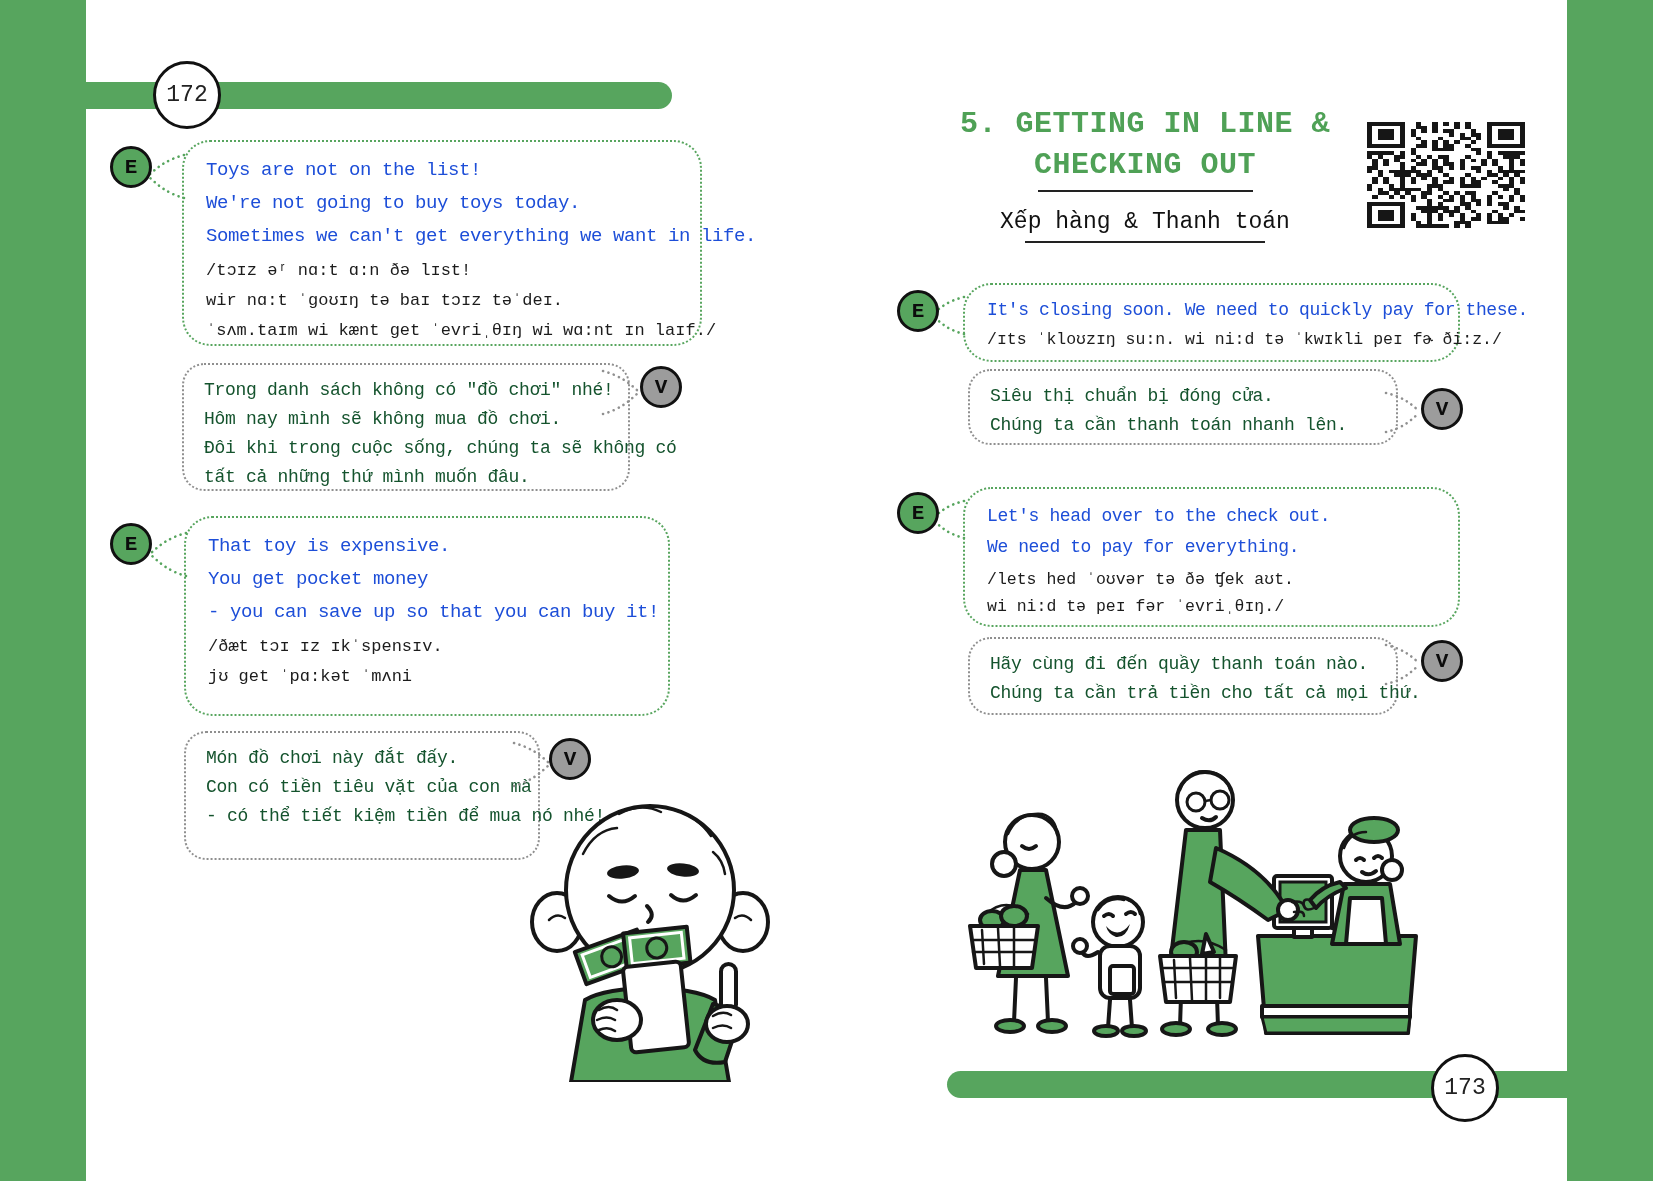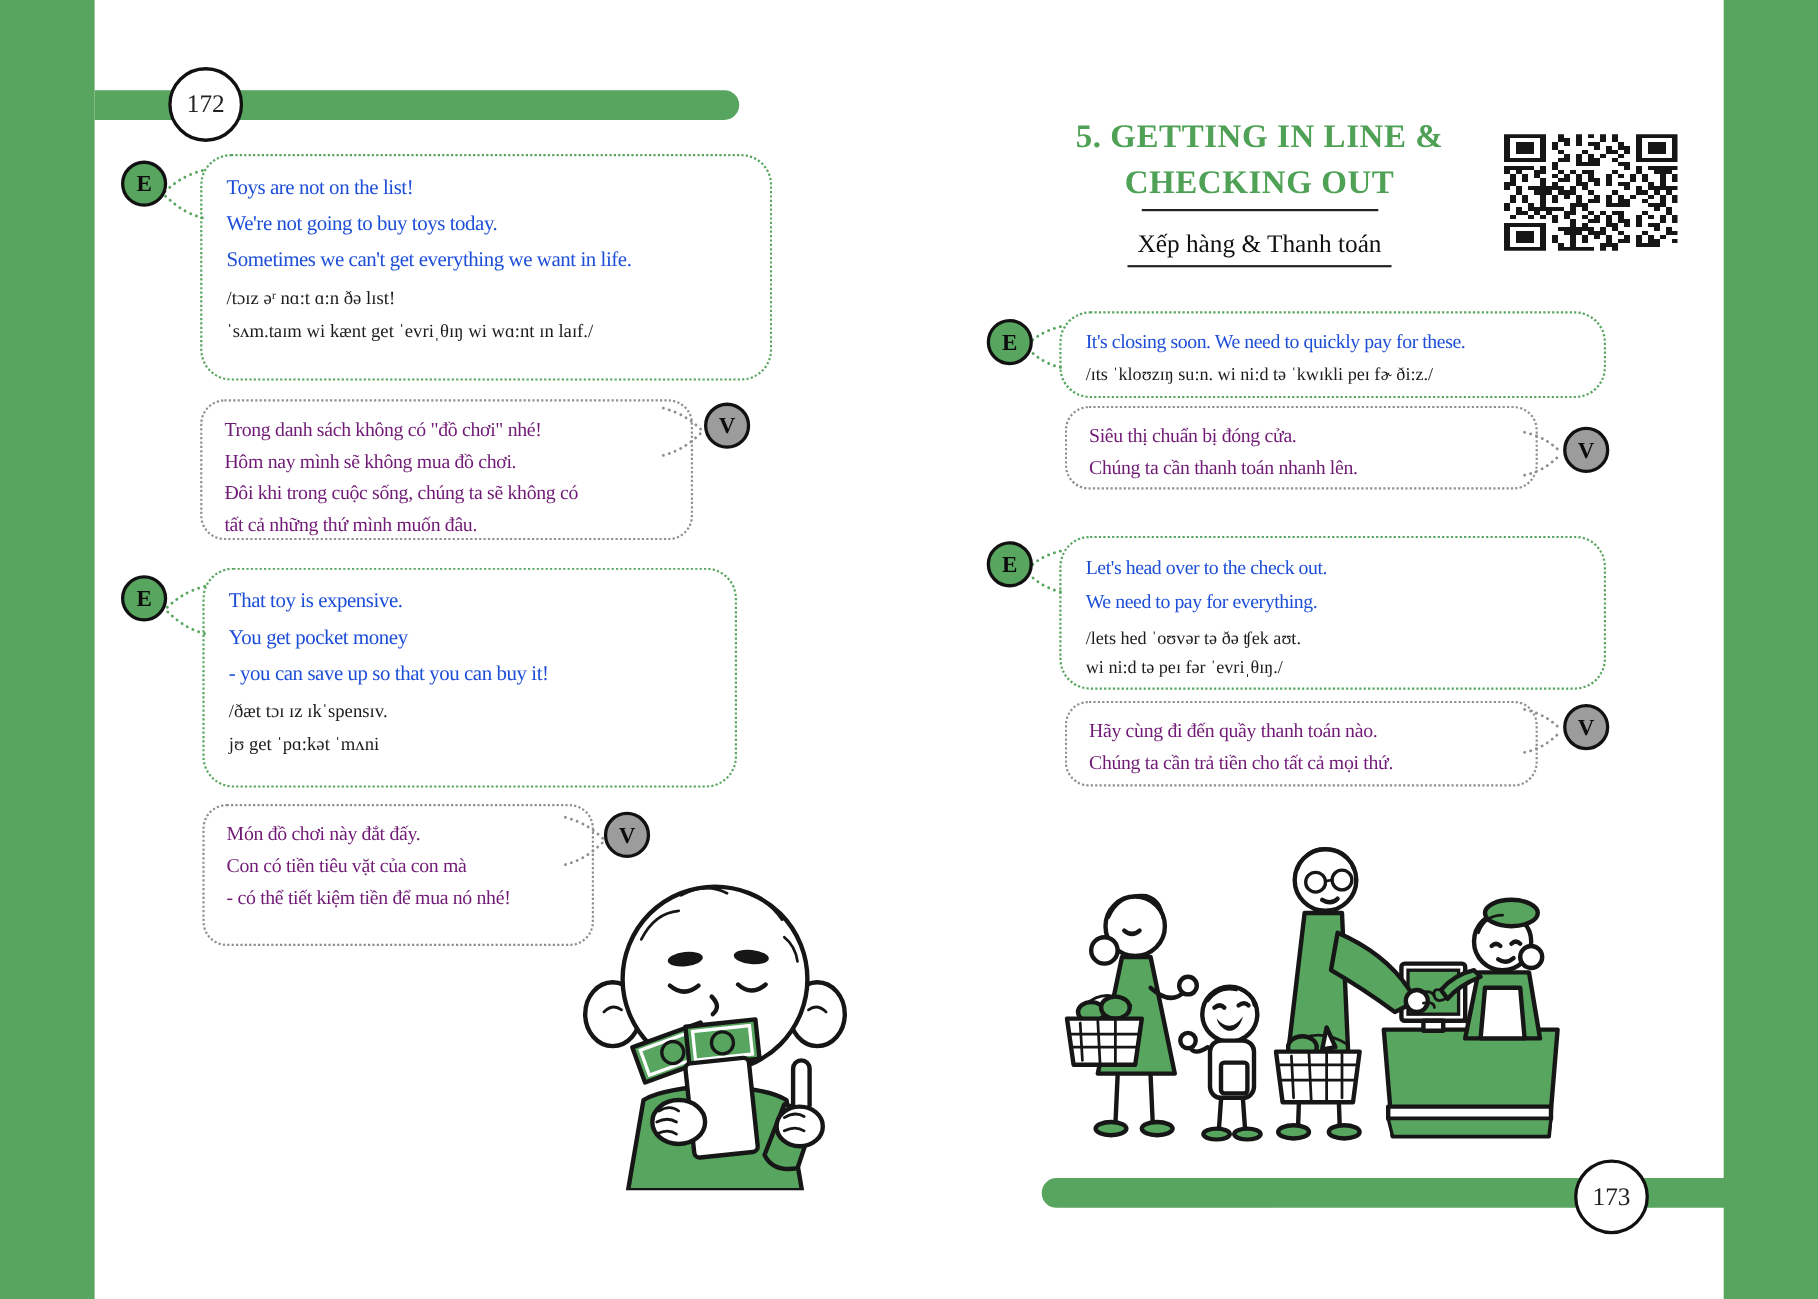--- a/index.html
+++ b/index.html
@@ -1,38 +1,38 @@
 <!DOCTYPE html>
 <html><head>
 <meta charset="utf-8">
 <style>
   html,body{margin:0;padding:0;background:#fff;}
   .canvas{position:relative;width:1653px;height:1181px;background:#fff;overflow:hidden;
-          font-family:Liberation Serif, serif;}
+          font-family:Liberation Mono, monospace;}
   .edge{position:absolute;top:0;width:86px;height:1181px;background:#57a55e;}
   .edge.left{left:0;} .edge.right{left:1567px;}
   .hbar{position:absolute;background:#57a55e;height:27px;}
   .hbar.top{left:86px;top:82px;width:586px;border-radius:0 14px 14px 0;}
   .hbar.bottom{left:947px;top:1071px;width:706px;border-radius:14px 0 0 14px;}
   .pagenum{position:absolute;width:62px;height:62px;border-radius:50%;background:#fff;
            border:3px solid #111;display:flex;align-items:center;justify-content:center;
            font-size:23px;color:#222;z-index:3;}
   .pagenum.p172{left:153px;top:61px;}
   .pagenum.p173{left:1431px;top:1054px;}
   .badge{position:absolute;width:36px;height:36px;border-radius:50%;border:3px solid #111;
          display:flex;align-items:center;justify-content:center;font-weight:bold;font-size:21px;
          color:#0c0c0c;z-index:2;}
   .badge.e{background:#57a55e;}
   .badge.v{background:#9c9c9c;}
   .bubble{position:absolute;background:#fff;box-sizing:border-box;}
   .bubble.green{border:2.5px dotted #57a55e;border-radius:28px;padding:12px 14px 8px 22px;}
   .bubble.gray{border:2.5px dotted #8f8f8f;border-radius:22px;padding:11px 12px 8px 20px;}
   .en-line{color:#1d4ed8;font-size:19px;line-height:33px;letter-spacing:-0.4px;white-space:nowrap;}
   .ipa-line{color:#1c1c1c;font-size:17px;line-height:30px;white-space:nowrap;}
-  .vi-line{color:#701a75;font-size:18px;line-height:29px;letter-spacing:-0.3px;white-space:nowrap;}
+  .vi-line{color:#14532d;font-size:18px;line-height:29px;letter-spacing:-0.3px;white-space:nowrap;}
   .bubble .ipa-block{margin-top:3px;}
   .bubble.r .en-line{font-size:18px;line-height:31px;}
   .bubble.r .ipa-line{font-size:16.5px;line-height:27px;}
   .tail{position:absolute;z-index:1;}
   .title-block{position:absolute;left:930px;top:104px;width:430px;text-align:center;}
   .title-line{color:#4fa156;font-weight:bold;font-size:30px;line-height:41px;letter-spacing:0.5px;text-align:center;}
   .rule{height:2px;background:#222;margin:4px auto 0;}
   .rule.r1{width:215px;}
   .rule.r2{width:240px;margin-top:6px;}
   .subtitle{color:#111;font-size:23px;margin-top:17px;}
@@ -57,20 +57,21 @@
   <svg class="tail" style="left:146px;top:152px;" width="40" height="50">
     <path d="M38,3 C20,8 12,15 3,23" fill="none" stroke="#57a55e" stroke-width="2.6" stroke-dasharray="0.1 5.5" stroke-linecap="round"></path>
     <path d="M38,46 C20,41 12,33 3,25" fill="none" stroke="#57a55e" stroke-width="2.6" stroke-dasharray="0.1 5.5" stroke-linecap="round"></path>
   </svg>
   <div class="bubble green" style="left:182px;top:140px;width:520px;height:206px;">
     <div class="en-line">Toys are not on the list!</div>
     <div class="en-line">We're not going to buy toys today.</div>
     <div class="en-line">Sometimes we can't get everything we want in life.</div>
     <div class="ipa-block">
       <div class="ipa-line">/tɔɪz əʳ nɑ:t ɑ:n ðə lɪst!</div>
+      <div class="ipa-line">wir nɑ:t ˈgoʊɪŋ tə baɪ tɔɪz təˈdeɪ.</div>
       <div class="ipa-line">ˈsʌm.taɪm wi kænt get ˈevriˌθɪŋ wi wɑ:nt ɪn laɪf./</div>
     </div>
   </div>
 
   <div class="bubble gray" style="left:182px;top:363px;width:448px;height:128px;">
     <div class="vi-line">Trong danh sách không có "đồ chơi" nhé!</div>
     <div class="vi-line">Hôm nay mình sẽ không mua đồ chơi.</div>
     <div class="vi-line">Đôi khi trong cuộc sống, chúng ta sẽ không có</div>
     <div class="vi-line">tất cả những thứ mình muốn đâu.</div>
   </div>

